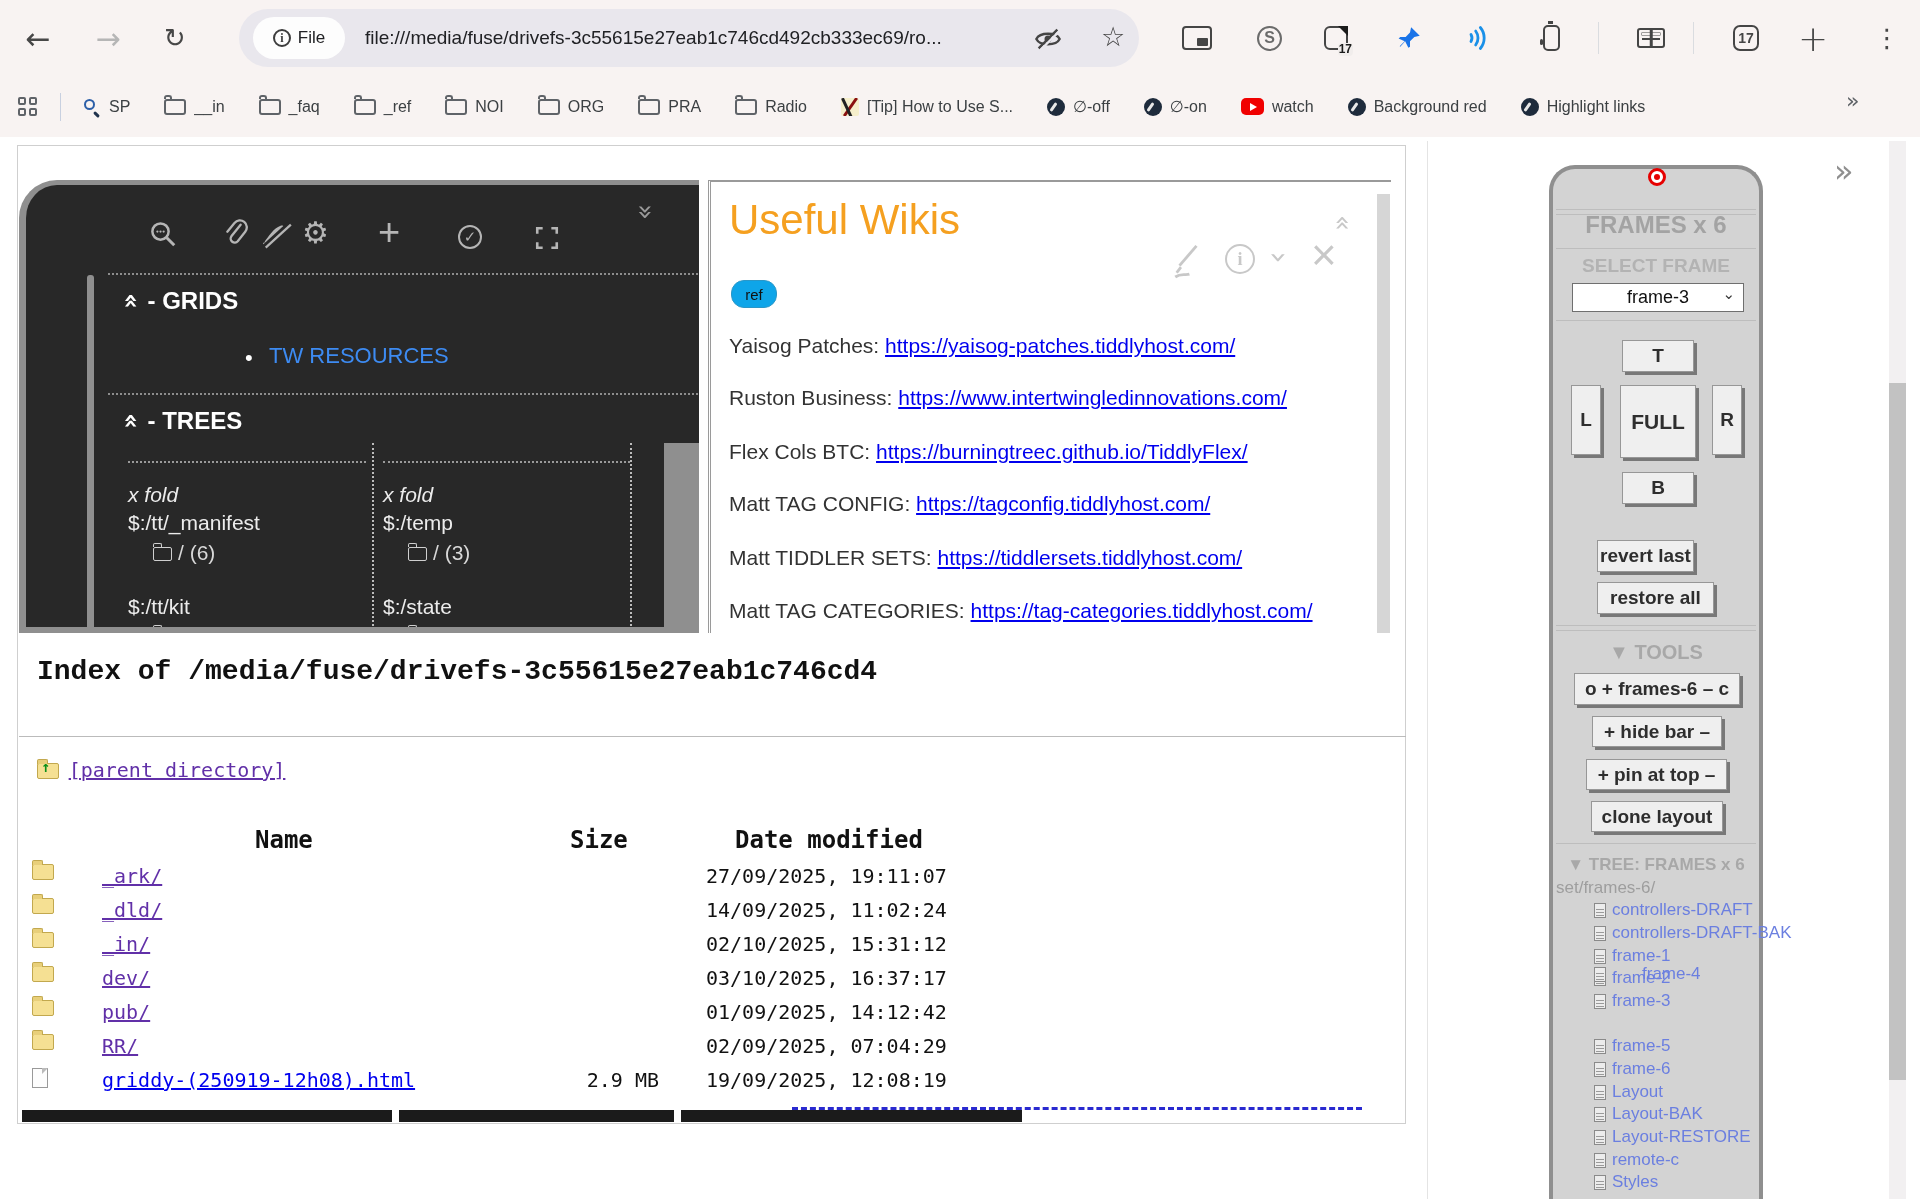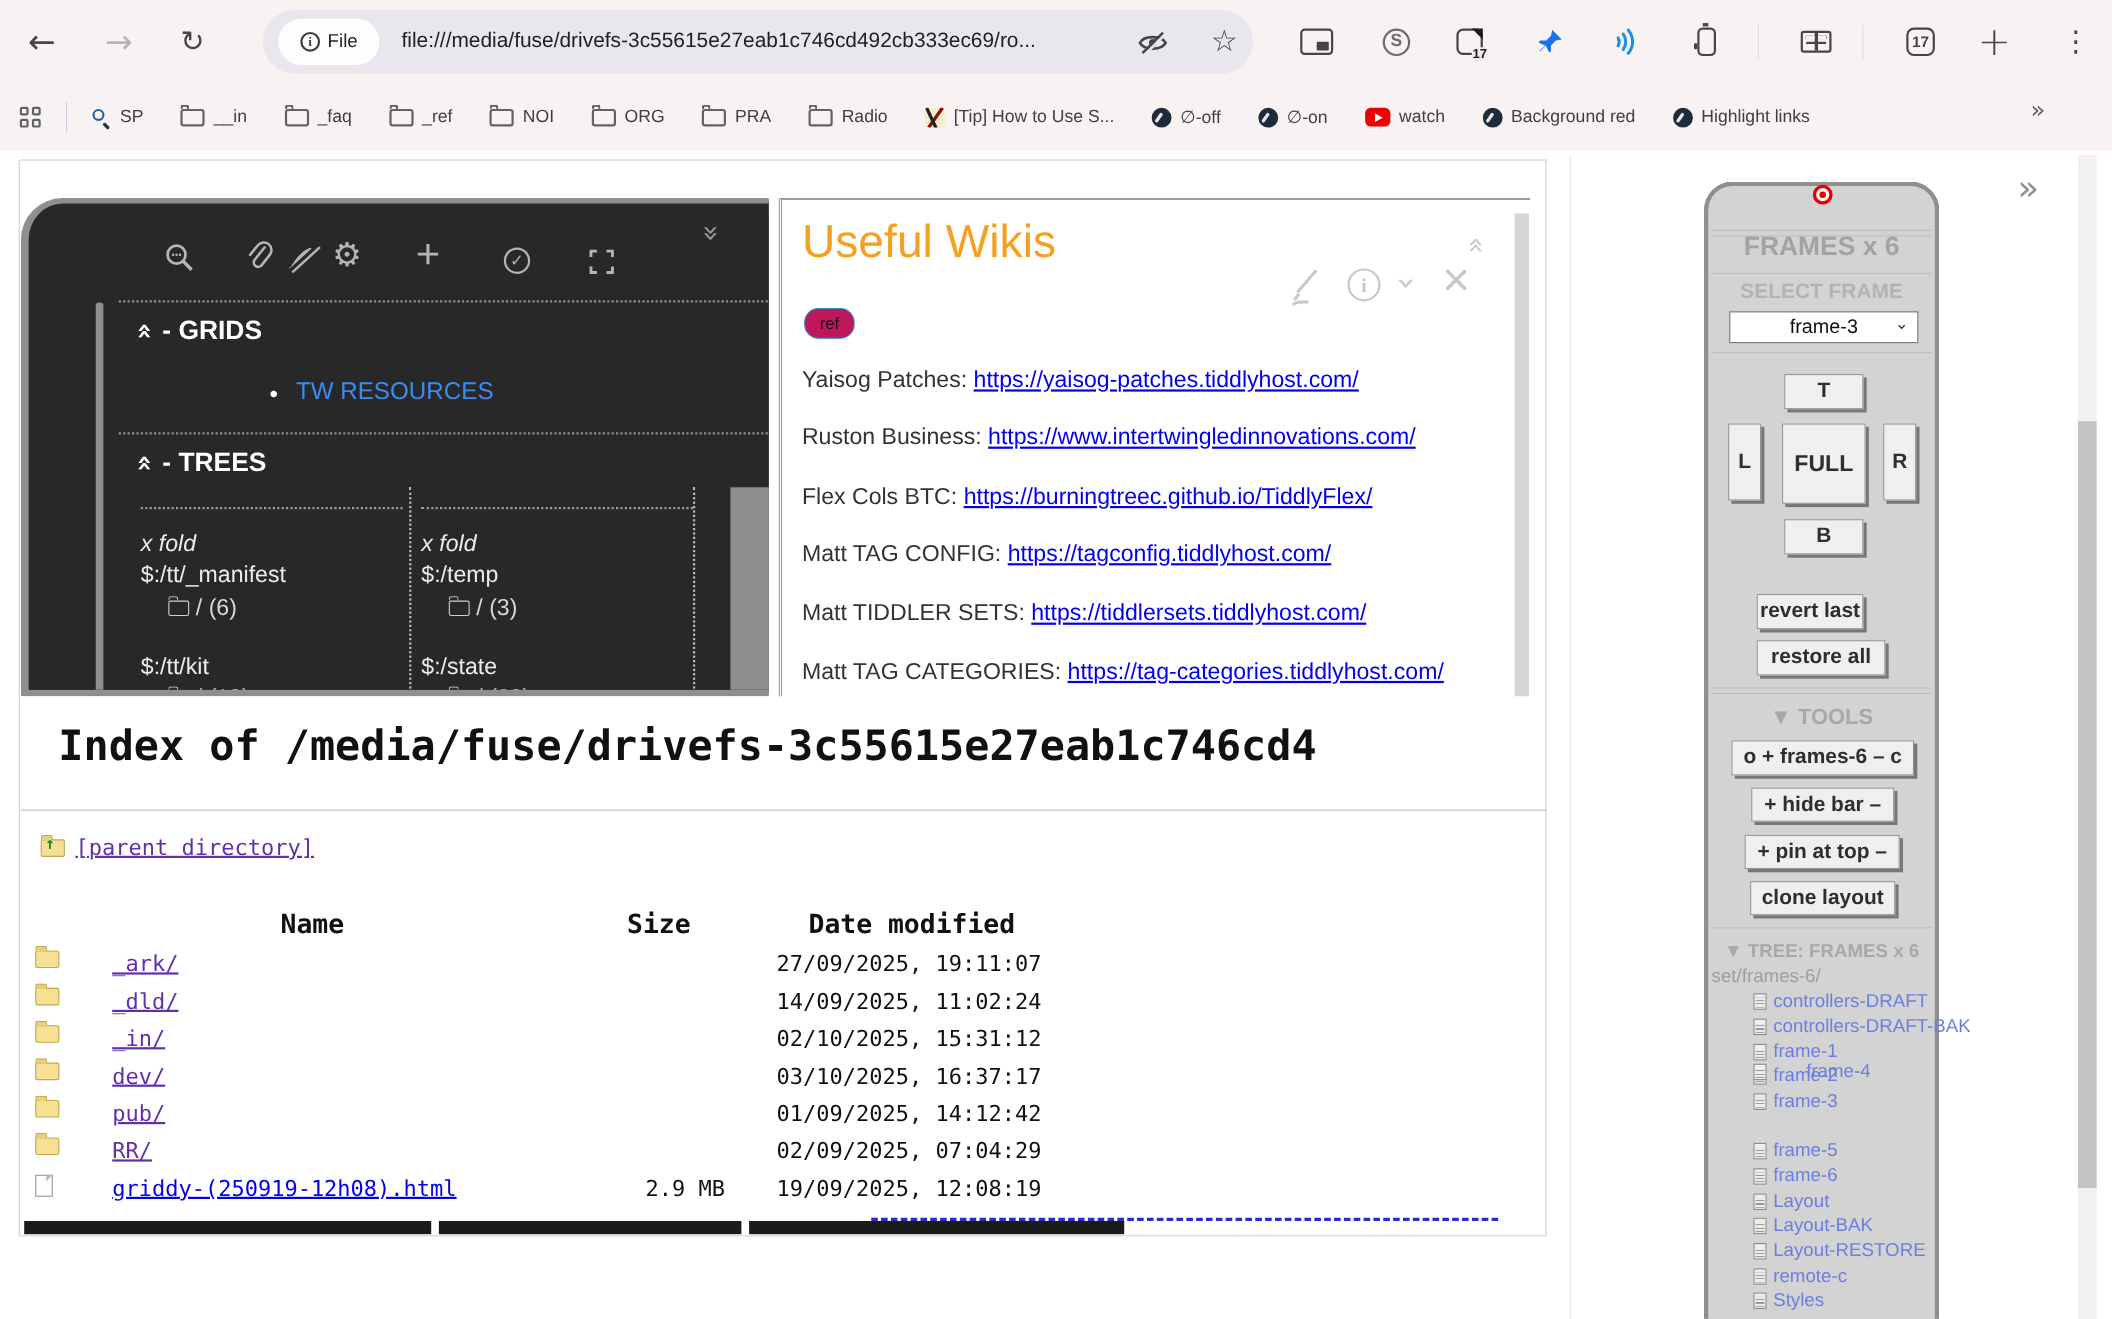--- a/index.html
+++ b/index.html
@@ -77,29 +77,29 @@
   .chev-down{transform:rotate(90deg);}
   .dkheading{position:absolute;font-weight:bold;font-size:24px;color:#fff;display:flex;gap:10px;align-items:center;}
   .minifolder{display:inline-block;width:17px;height:12px;border:1.5px solid #cfcfcf;border-radius:2px;position:relative;vertical-align:-1px;margin-right:6px;}
   .minifolder::before{content:"";position:absolute;left:-1.5px;top:-5px;width:7px;height:3px;border:1.5px solid #cfcfcf;border-bottom:none;border-radius:2px 2px 0 0;}
   .circ-check{width:24px;height:24px;border:2.5px solid #b5b5b5;border-radius:50%;display:flex;align-items:center;justify-content:center;font-size:15px;box-sizing:border-box;}
   
   .wikiframe{position:absolute;left:690px;top:34px;width:683px;height:453px;background:#fff;
              border-top:2px solid #9a9a9a;border-left:3px double #9a9a9a;box-sizing:border-box;overflow:hidden;}
   .wk-title{position:absolute;left:18px;top:14px;font-size:42px;color:#f5a020;}
   .wk-ic{position:absolute;color:#c8c8c8;}
-  .refpill{position:absolute;left:20px;top:98px;width:44px;height:26px;background:#be185d;border:1px solid #2a97c8;
+  .refpill{position:absolute;left:20px;top:98px;width:44px;height:26px;background:#0ea5e9;border:1px solid #2a97c8;
            border-radius:13px;display:flex;align-items:center;justify-content:center;font-size:15px;color:#111;}
   .wklink{position:absolute;left:18px;font-size:21px;color:#333;white-space:nowrap;}
   .wklink a{color:#0000ee;text-decoration:underline;cursor:pointer;}
   .wk-scroll{position:absolute;right:1px;top:12px;width:13px;height:441px;background:#d6d6d6;}
   
   .indexsec{position:absolute;left:1px;top:488px;width:1387px;height:490px;overflow:hidden;
             font-family:"DejaVu Sans Mono","Liberation Mono",monospace;color:#111;}
-  .idx-head{position:absolute;left:34px;top:22px;font-size:38px;font-weight:bold;white-space:nowrap;}
+  .idx-head{position:absolute;left:18px;top:22px;font-size:28px;font-weight:bold;white-space:nowrap;font-family:Liberation Mono, monospace;}
   .idx-hr{position:absolute;left:0;top:102px;width:1387px;border-top:1px solid #bbb;}
   .yfolder{display:inline-block;width:22px;height:16px;background:#f5e093;border:1px solid #c2a84e;border-radius:2px;position:relative;vertical-align:-2px;box-sizing:border-box;}
   .yfolder::before{content:"";position:absolute;left:-1px;top:-5px;width:9px;height:4px;background:#e8cf7a;border:1px solid #c2a84e;border-bottom:none;border-radius:2px 2px 0 0;}
   .uparrow{position:absolute;left:3px;top:-6px;color:#0b8f1a;font-weight:bold;font-size:15px;}
   .fileic{display:inline-block;width:16px;height:20px;background:#fdfdfd;border:1px solid #999;position:relative;vertical-align:-4px;box-sizing:border-box;}
   .fileic::before{content:"";position:absolute;right:-1px;top:-1px;border-left:6px solid #bbb;border-bottom:6px solid transparent;}
   .idxrow{position:absolute;left:0;width:1387px;height:30px;font-size:20px;}
   .idxrow .ric{position:absolute;left:13px;top:2px;}
   .idxrow .rname{position:absolute;left:47px;top:2px;text-decoration:underline;cursor:pointer;margin-left:36px;}
   .idxrow .rsize{position:absolute;left:420px;width:220px;top:2px;text-align:right;color:#111;}

